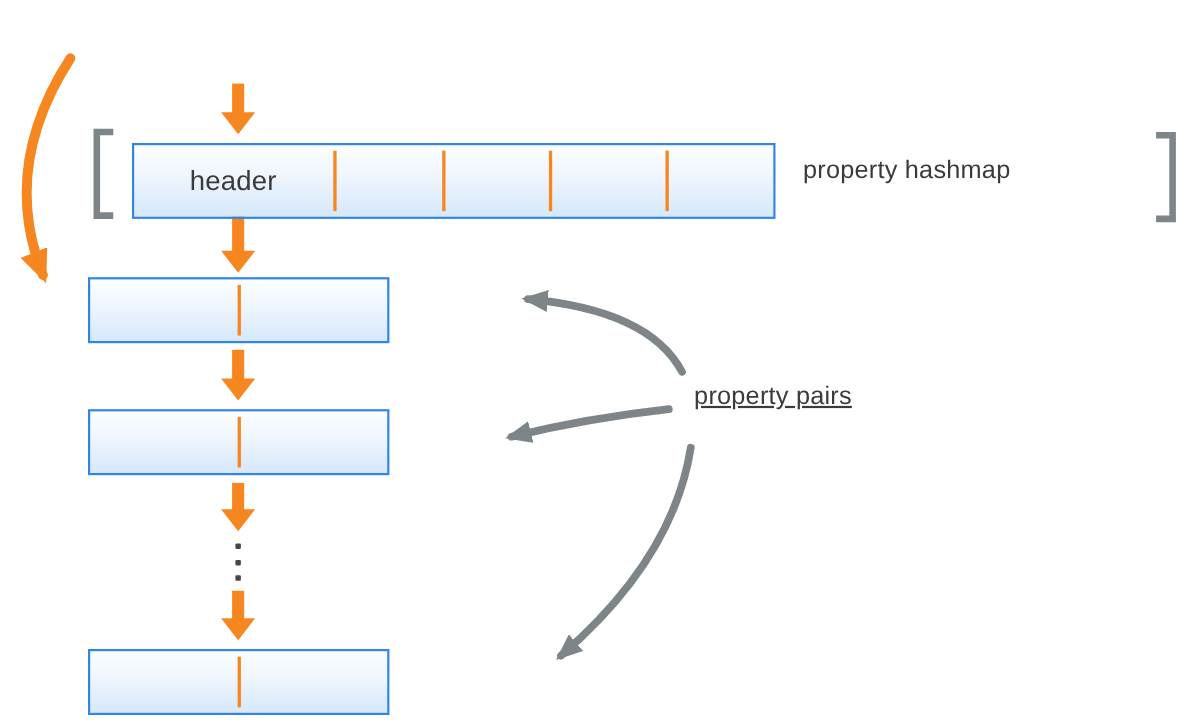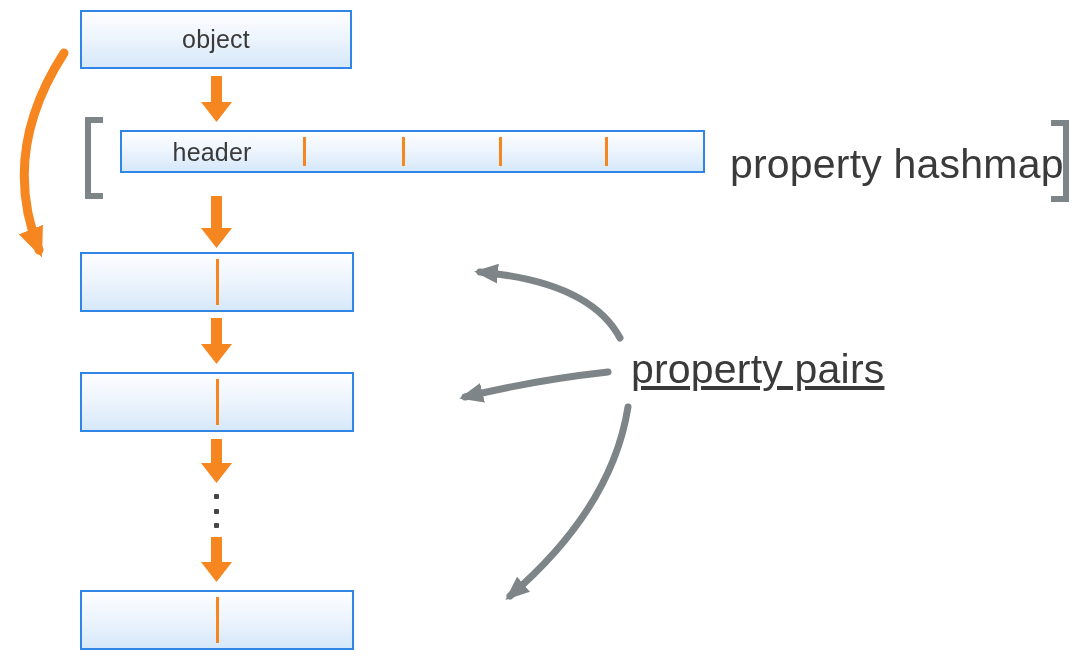--- a/index.html
+++ b/index.html
@@ -23,40 +23,40 @@
     position:absolute;left:0;top:0;width:1078px;height:656px;
     pointer-events:none;
   }
   .box{
     position:absolute;
     border:2px solid var(--box-border);
     background:linear-gradient(180deg, var(--box-fill-top) 0%, #eef5fd 45%, var(--box-fill-bottom) 100%);
     box-sizing:border-box;
   }
   .object-box{left:80px;top:10px;width:272px;height:59px;display:flex;align-items:center;justify-content:center;}
-  .header-box{left:120px;top:130px;width:585px;height:43px;}
+  .header-box{left:120px;top:130px;width:585px;height:69px;}
   .pair-box{left:80px;width:274px;height:60px;}
   .pair-1{top:252px;}
   .pair-2{top:372px;}
   .pair-3{top:590px;}
   .node-label{
     font-size:25px;color:var(--text);letter-spacing:0.2px;
   }
   .header-label{
     position:absolute;left:0;top:50%;transform:translateY(-50%);
     width:31%;text-align:center;
   }
   .divider{
     position:absolute;top:5px;bottom:5px;width:3px;
     background:var(--arrow-orange);
   }
   .hd-1{left:31.2%;} .hd-2{left:48.2%;} .hd-3{left:64.9%;} .hd-4{left:83.1%;}
   .pair-divider{left:calc(50% - 1.5px);}
   .big-label{
-    position:absolute;color:var(--text);font-size:41px;letter-spacing:0.2px;white-space:nowrap;
+    position:absolute;color:var(--text);font-size:23px;letter-spacing:0.2px;white-space:nowrap;
   }
   .hashmap-label{left:730px;top:141px;}
   .pairs-label{left:631px;top:346px;text-decoration:underline;}
 </style>
 </head>
 <body>
 
 <div class="canvas">
 
   <svg class="overlay" viewBox="0 0 1078 656" xmlns="http://www.w3.org/2000/svg">
@@ -99,23 +99,20 @@
     <path d="M 103 120 H 88 V 196 H 103" fill="none" style="stroke:var(--arrow-gray)" stroke-width="6"></path>
     <path d="M 1051 123 H 1066 V 199 H 1051" fill="none" style="stroke:var(--arrow-gray)" stroke-width="6"></path>
 
     <g>
       <rect x="214" y="494" width="5" height="5" rx="1" style="fill:var(--dot)"></rect>
       <rect x="214" y="509" width="5" height="5" rx="1" style="fill:var(--dot)"></rect>
       <rect x="214" y="523" width="5" height="5" rx="1" style="fill:var(--dot)"></rect>
     </g>
   </svg>
 
-  <div class="box object-box">
-    <span class="node-label">object</span>
-  </div>
 
   <div class="box header-box">
     <span class="node-label header-label">header</span>
     <i class="divider hd-1"></i>
     <i class="divider hd-2"></i>
     <i class="divider hd-3"></i>
     <i class="divider hd-4"></i>
   </div>
 
   <div class="box pair-box pair-1">

